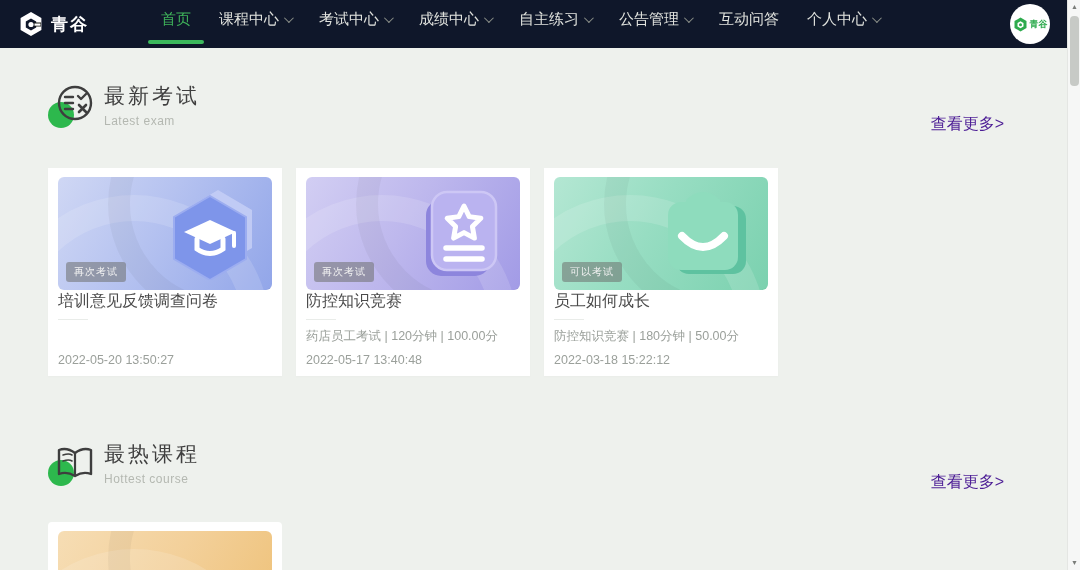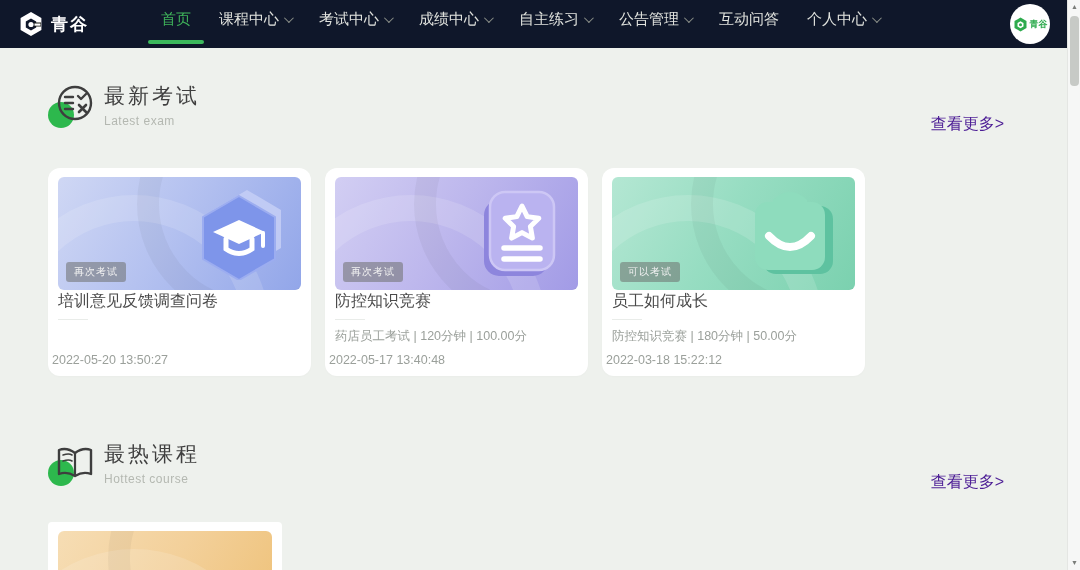--- a/index.html
+++ b/index.html
@@ -47,21 +47,21 @@
     background:#2db84d;
   }
   .head-icon svg { position:absolute; left:6px; top:2px; }
   .head-text { margin-left:10px; }
   .section-title { font-size:21px; color:#3f3f3f; letter-spacing:3px; }
   .section-sub { font-size:12px; color:#b4b8b1; margin-top:4px; letter-spacing:.5px; }
   .more-link { position:absolute; right:16px; top:32px; font-size:16px; color:#4c1d95; cursor:pointer; }
   
   .cards-row { display:flex; gap:14px; margin:38px 0 0 48px; }
   .card {
-    width:263px; height:208px; background:#fff; border-radius:12px;
+    width:234px; height:208px; background:#fff; border-radius:0;
     padding:9px 10px; position:relative; cursor:pointer;
     box-shadow:0 1px 2px rgba(0,0,0,.02);
   }
   .cover { position:relative; height:113px; border-radius:6px; overflow:hidden; }
   .cover::before {
     content:""; position:absolute; width:220px; height:220px; border-radius:50%;
     border:26px solid rgba(255,255,255,.14); left:-60px; top:18px;
   }
   .cover::after {
     content:""; position:absolute; width:190px; height:190px; border-radius:50%;
@@ -73,21 +73,21 @@
   .cover-orange { background:linear-gradient(120deg,#f6ddb4 0%,#f3d09a 50%,#eec178 100%); }
   .cover-icon { position:absolute; right:16px; top:50%; transform:translateY(-50%); z-index:2; }
   .badge {
     position:absolute; left:8px; bottom:8px; z-index:3;
     background:rgba(110,112,110,.55); color:#f2f2f2;
     font-size:10px; padding:3px 8px; border-radius:3px; letter-spacing:1px;
   }
   .card-title { margin-top:1px; font-size:16px; color:#4b4b4b; white-space:nowrap; overflow:hidden; }
   .card-divider { width:30px; height:1px; background:#e9ece9; margin-top:7px; }
   .card-meta { margin-top:7px; font-size:12.5px; color:#9ba09b; line-height:18px; }
-  .card-date { position:absolute; left:4px; bottom:9px; font-size:12.5px; color:#9ba09b; }
+  .card-date { position:absolute; left:10px; bottom:9px; font-size:12.5px; color:#9ba09b; }
   
   .partial-card {
     width:234px; height:120px; background:#fff; border-radius:4px;
     margin:34px 0 0 48px; padding:9px 10px; cursor:pointer;
   }
   .partial-card .cover { height:100px; }
   
   .scrollbar {
     position:absolute; top:0; right:0; width:13px; height:570px;
     background:#f6f7f6; border-left:1px solid #e4e6e3; z-index:50;

